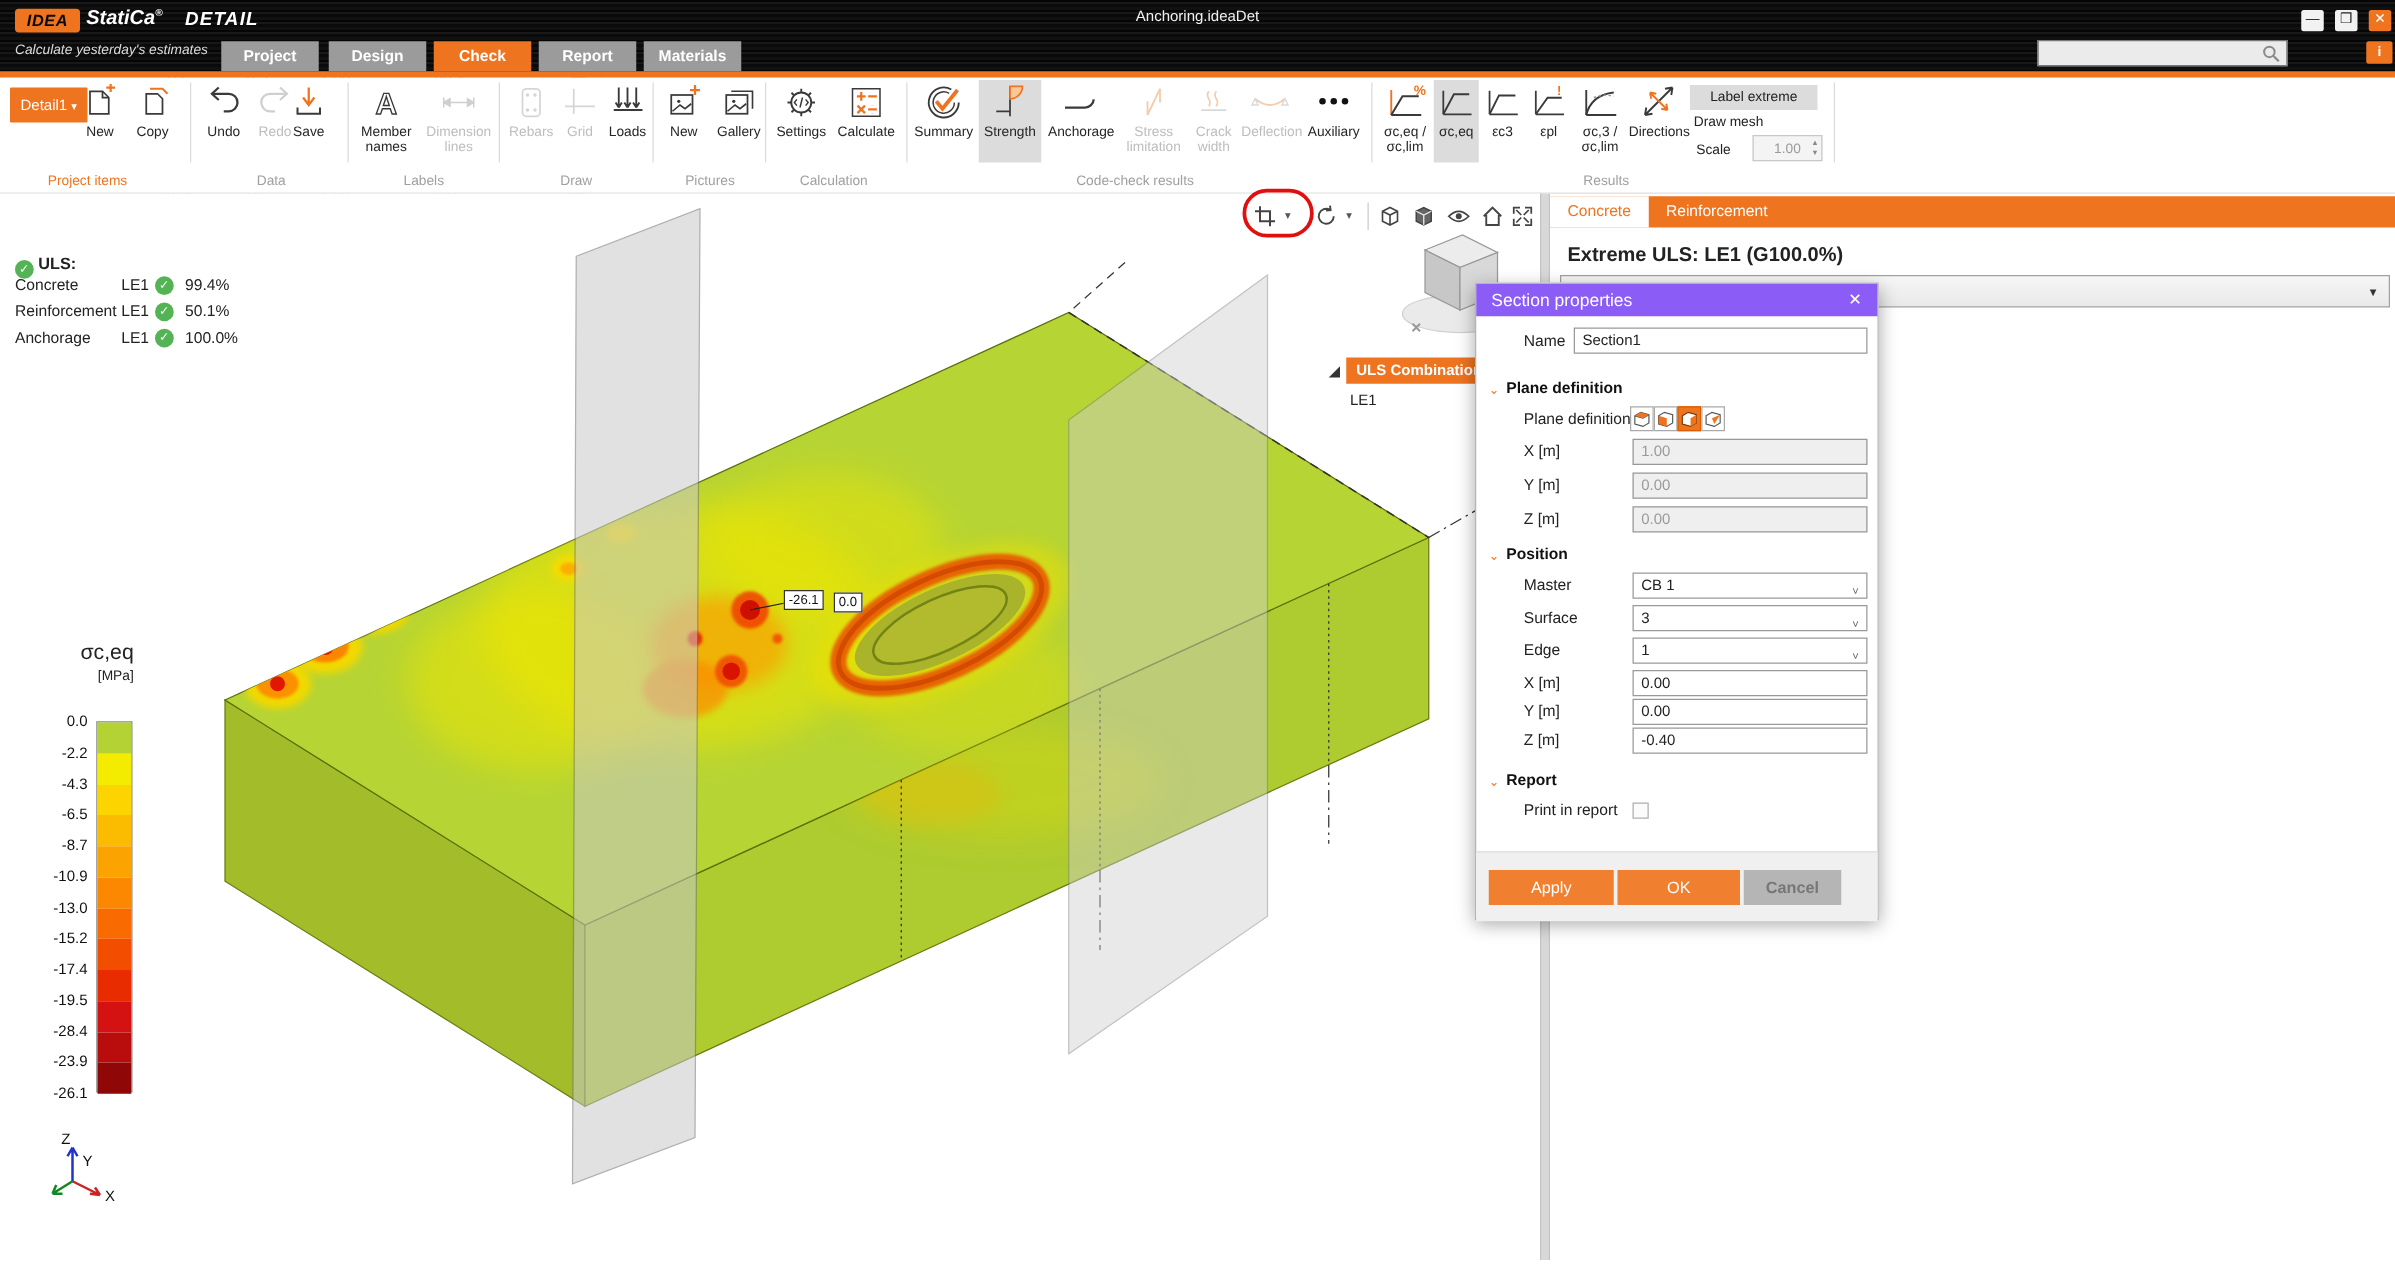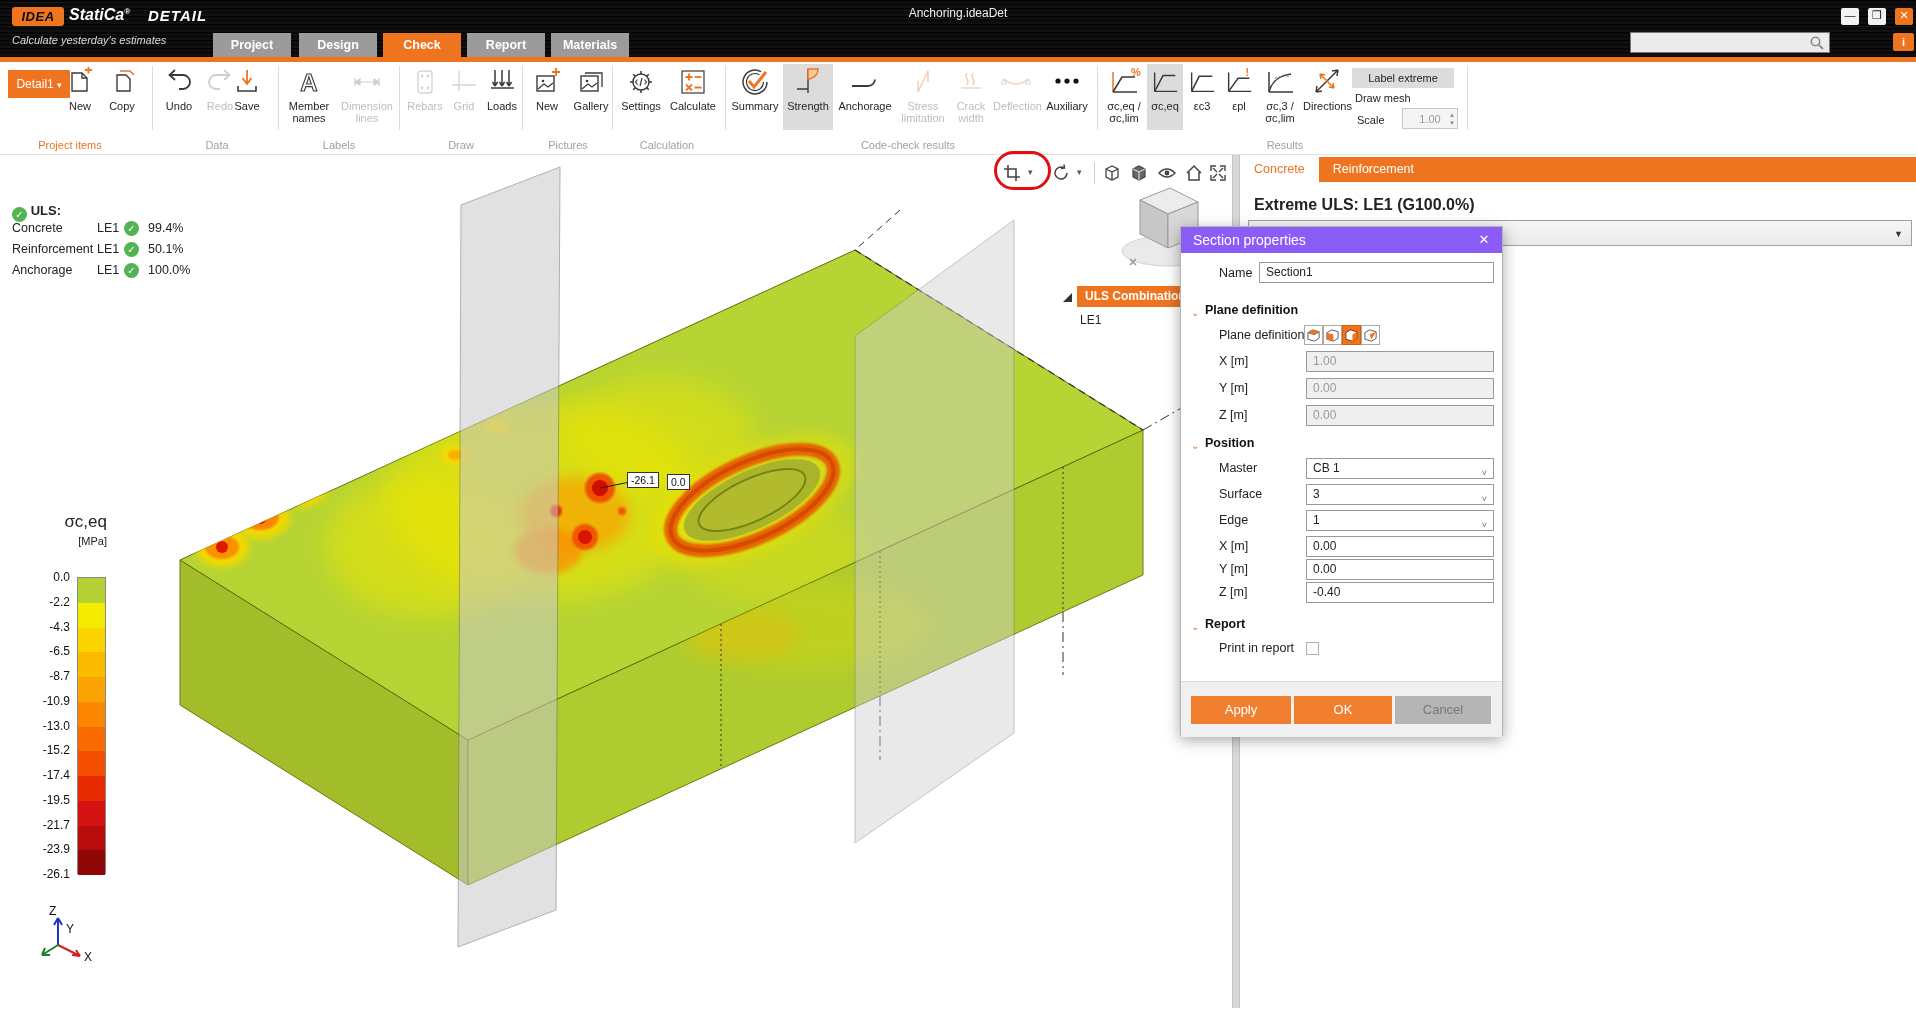--- a/index.html
+++ b/index.html
@@ -20,21 +20,21 @@
   .doc-title{left:0;top:6px;width:1916px;text-align:center;color:#f0f0f0;font-size:12px;}
   .winbtn{top:8px;width:18px;height:17px;background:#f2f2f2;border-radius:2px;text-align:center;line-height:15px;color:#222;font-size:11px;}
   .winbtn.close{background:#ee7420;color:#fff;font-weight:bold;}
   .searchbox{left:1630px;top:32px;width:200px;height:21px;background:#ebebeb;border:1px solid #777;}
   .search-ic{position:absolute;right:4px;top:2px;}
   .infobtn{left:1893px;top:33px;width:21px;height:18px;background:#ee7420;border-radius:2px;color:#fff;
     font-weight:bold;text-align:center;line-height:18px;font-size:11px;}
 
   
   .navtab{top:33px;height:24px;background:#9b9b9b;color:#fff;font-weight:bold;font-size:12.5px;
-    text-align:center;line-height:24px;margin-left:36px;}
+    text-align:center;line-height:24px;}
   .navtab.active{background:#ee7420;}
   .orange-strip{left:0;top:57px;width:1916px;height:5px;background:#ee7420;}
 
   
   .ribbon{left:0;top:62px;width:1916px;height:93px;background:#fff;border-bottom:1px solid #e0e0e0;}
   .rsep{position:absolute;top:4px;width:1px;height:64px;background:#dcdcdc;}
   .rbtn{position:absolute;top:2px;text-align:center;color:#262626;font-size:11px;line-height:1.12;cursor:default;}
   .rbtn .ic{height:36px;display:flex;align-items:center;justify-content:center;}
   .rbtn.sel{background:#dcdcdc;}
   .rbtn.dis{color:#bdbdbd;}
@@ -664,21 +664,21 @@
       <div class="abs legend-tick" style="top: 570px;">0.0</div>
       <div class="abs legend-tick" style="top: 594.75px;">-2.2</div>
       <div class="abs legend-tick" style="top: 619.5px;">-4.3</div>
       <div class="abs legend-tick" style="top: 644.25px;">-6.5</div>
       <div class="abs legend-tick" style="top: 669px;">-8.7</div>
       <div class="abs legend-tick" style="top: 693.75px;">-10.9</div>
       <div class="abs legend-tick" style="top: 718.5px;">-13.0</div>
       <div class="abs legend-tick" style="top: 743.25px;">-15.2</div>
       <div class="abs legend-tick" style="top: 768px;">-17.4</div>
       <div class="abs legend-tick" style="top: 792.75px;">-19.5</div>
-      <div class="abs legend-tick" style="top: 817.5px;">-21.7</div>
+      <div class="abs legend-tick" style="top: 817.5px;">-28.4</div>
       <div class="abs legend-tick" style="top: 842.25px;">-23.9</div>
       <div class="abs legend-tick" style="top: 867px;">-26.1</div>
     </div>
 
   <div class="abs vtoolbar-ic" style="left:1000px;">
     <svg width="20" height="20" viewBox="0 0 20 20">
         <path d="M6 2 v12 h12 M2 6 h12 v12" fill="none" stroke="#444" stroke-width="1.6"></path>
       </svg>
   </div>
   <div class="abs chev" style="left:1028px;">▾</div>
@@ -865,17 +865,17 @@
     <div class="dinput" style="top:355px;">-0.40</div>
 
     <div class="dchev" style="top:394px;">⌄</div>
     <div class="dsec" style="top:390px;">Report</div>
     <div class="drow-lbl" style="top:414px;">Print in report</div>
     <div class="dchk" style="top:415px;"></div>
 
     <div class="dfoot"></div>
     <div class="dbtn orange" style="left:10px;width:100px;">Apply</div>
     <div class="dbtn orange" style="left:113px;width:98px;text-align:center;">OK</div>
-    <div class="dbtn gray" style="left:214px;width:96px;">Cancel</div>
+    <div class="dbtn gray" style="left:214px;width:78px;font-weight:bold;">Cancel</div>
   </div>
 
 
 </div>
 
 </body></html>

